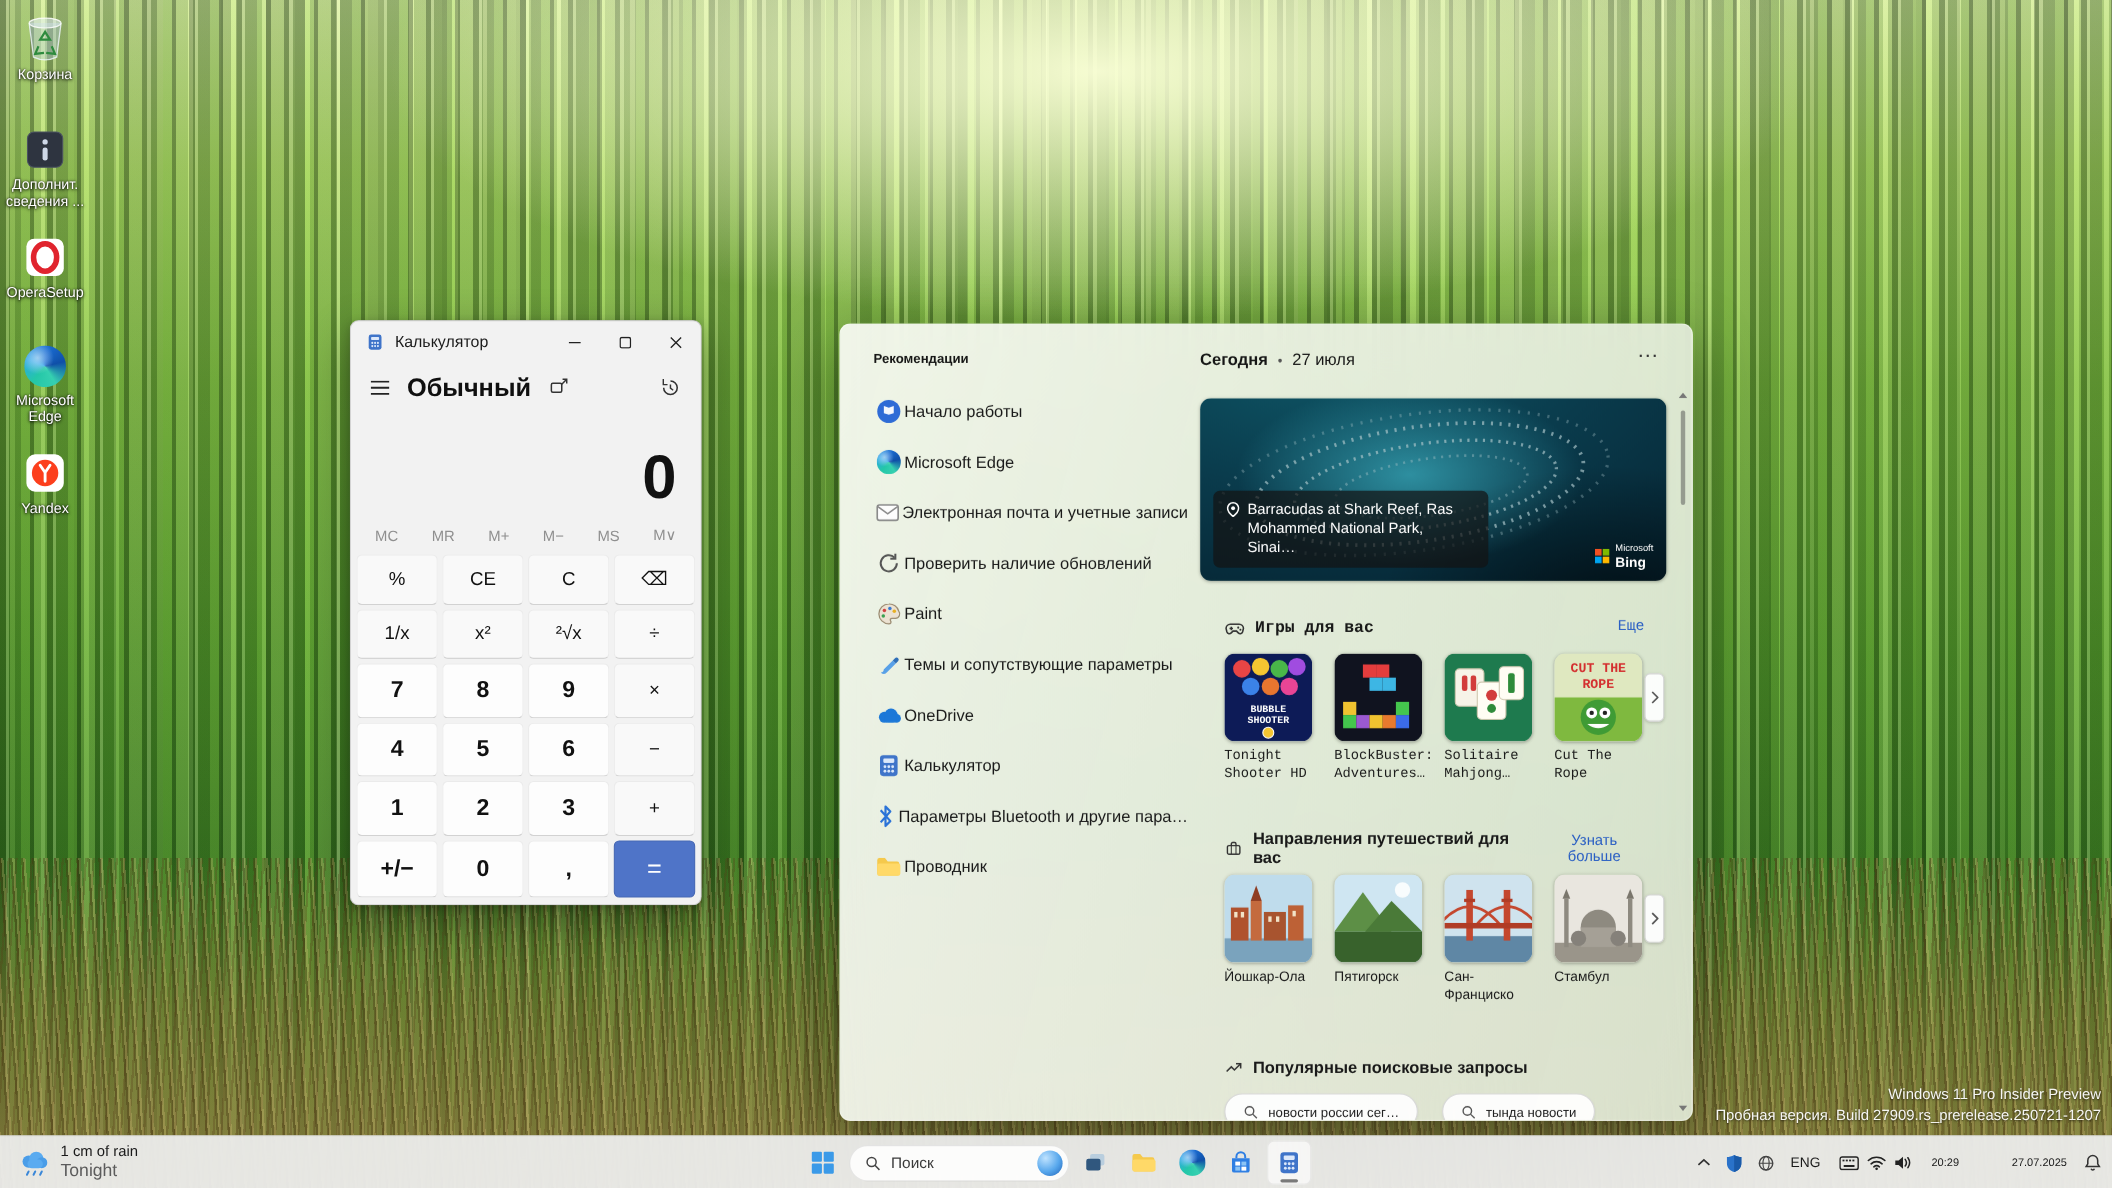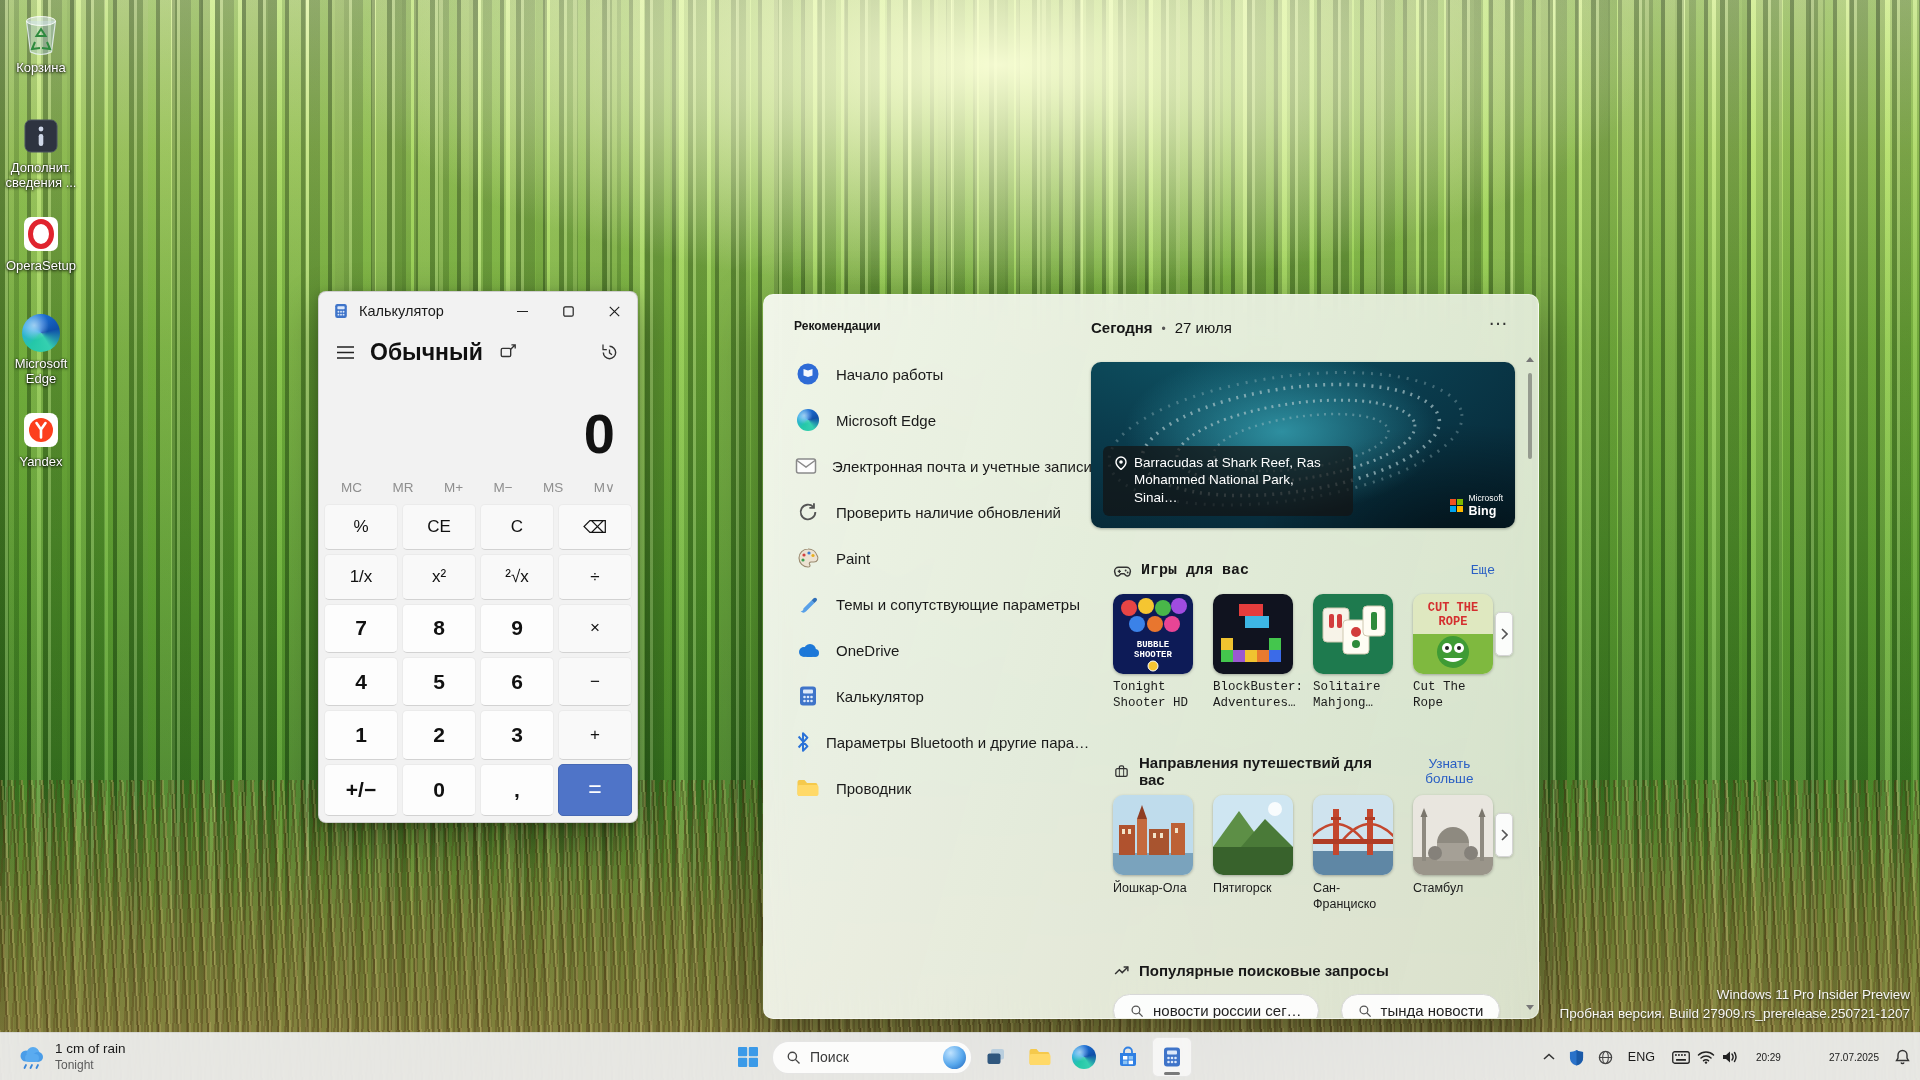--- a/index.html
+++ b/index.html
@@ -62,21 +62,21 @@
 
   
   .start { position:absolute; left:763px; top:294px; width:776px; height:725px; border-radius:10px; overflow:hidden;
     background:linear-gradient(105deg, rgba(248,250,243,.94), rgba(228,236,219,.90));
     border:1px solid rgba(255,255,255,.4); box-shadow:0 18px 55px rgba(0,0,0,.38); backdrop-filter:blur(22px); }
   .sp-title { position:absolute; left:30px; top:24px; font-size:12px; font-weight:700; color:#161616; }
   .sp-date { position:absolute; left:327px; top:24px; display:flex; gap:9px; align-items:baseline; font-size:15px; color:#161616; }
   .sp-date .dot { color:#555; font-size:12px; }
   .sp-more { position:absolute; right:28px; top:12px; border:none; background:transparent; font-size:20px; letter-spacing:2px; color:#333; }
   .sp-apps { position:absolute; left:22px; top:56px; width:302px; }
-  .app-row { height:46px; display:flex; align-items:center; gap:14px; padding:0 8px; border-radius:6px; }
+  .app-row { height:46px; display:flex; align-items:center; gap:0; padding:0 8px; border-radius:6px; }
   .app-ic { width:28px; display:flex; justify-content:center; align-items:center; }
   .app-label { font-size:15px; color:#1a1a1a; white-space:nowrap; }
   .sp-right { position:absolute; left:327px; top:58px; width:424px; height:660px; }
   .bing-card { position:absolute; top:9px; left:0; width:424px; height:166px; border-radius:10px; overflow:hidden;
     background:
       radial-gradient(95% 150% at 88% 115%, rgba(0,0,0,.55), rgba(0,0,0,0) 52%),
       radial-gradient(60% 80% at 45% 42%, #2e8fa0 0%, rgba(46,143,160,0) 62%),
       radial-gradient(130% 170% at 28% -25%, #0f5868 0%, #0a3b4c 45%, #072b3a 75%, #051f2c 100%);
     box-shadow:0 1px 3px rgba(0,0,0,.3); }
   .bing-caption { position:absolute; left:12px; bottom:12px; display:flex; gap:7px; align-items:flex-start;
@@ -94,33 +94,33 @@
   .sec-link { margin-left:auto; border:none; background:transparent; font-size:13.5px; color:#2a5fc4; }
   .tiles { display:flex; gap:19px; padding-left:22px; margin-top:14px; }
   .tile { width:81px; }
   .tile-img { width:80px; height:80px; border-radius:10px; overflow:hidden; box-shadow:0 1px 3px rgba(0,0,0,.28); }
   .tile-name { margin-top:6px; font-size:12.5px; line-height:1.25; color:#1b1b1b; }
   .next-btn { position:absolute; left:404px; top:52px; width:18px; height:44px; border-radius:5px;
     background:rgba(253,253,253,.96); border:1px solid #d4d4d4; box-shadow:0 1px 3px rgba(0,0,0,.2);
     display:flex; align-items:center; justify-content:center; }
   .pills { display:flex; gap:22px; padding-left:22px; margin-top:14px; }
   .pill { height:33px; display:flex; align-items:center; gap:9px; padding:0 16px; border:1px solid #d8d8d8;
-    border-radius:17px; background:rgba(255,255,255,.92); font-size:15px; color:#222; box-shadow:0 1px 2px rgba(0,0,0,.08); }
+    border-radius:17px; background:rgba(255,255,255,.92); font-size:12px; color:#222; box-shadow:0 1px 2px rgba(0,0,0,.08); }
   .sp-scrollbar { position:absolute; right:3px; top:62px; bottom:8px; width:11px; }
   .sb-thumb { position:absolute; top:16px; left:4px; width:4px; height:86px; background:rgba(80,80,80,.5); border-radius:2px; }
   .sb-arrow { position:absolute; left:0; right:0; display:flex; justify-content:center; background:transparent; border:none; }
   .sb-arrow.up { top:0; } .sb-arrow.down { bottom:0; }
 
   
   .taskbar { position:absolute; left:0; right:0; bottom:0; height:48px;
     background:rgba(242,243,245,.90); backdrop-filter:blur(18px); border-top:1px solid rgba(0,0,0,.07); }
   .tb-weather { position:absolute; left:6px; top:4px; height:40px; display:flex; align-items:center; gap:9px;
     padding:0 10px; border-radius:6px; }
   .wt1 { font-size:13.5px; color:#1a1a1a; }
-  .wt2 { font-size:12px; color:#5c5c5c; }
+  .wt2 { font-size:16px; color:#5c5c5c; }
   .tb-center { position:absolute; left:50%; top:4px; transform:translateX(-50%); height:40px; display:flex; align-items:center; gap:4px; }
   .tb-btn { width:40px; height:40px; border:none; background:transparent; border-radius:6px; display:flex;
     align-items:center; justify-content:center; position:relative; }
   .tb-btn.active { background:rgba(255,255,255,.65); box-shadow:inset 0 0 0 1px rgba(0,0,0,.06); }
   .tb-btn.active::after { content:""; position:absolute; bottom:2px; left:50%; transform:translateX(-50%);
     width:16px; height:3px; border-radius:2px; background:#7a7a7a; }
   .tb-search { height:33px; width:200px; display:flex; align-items:center; gap:9px; padding:0 5px 0 13px;
     background:rgba(255,255,255,.88); border:1px solid rgba(0,0,0,.09); border-radius:17px; font-size:14px; color:#3a3a3a; }
   .hl-ball { margin-left:auto; width:23px; height:23px; border-radius:50%;
     background: radial-gradient(circle at 33% 30%, #bfe3ff, #57a7ec 55%, #1f62b8); }

